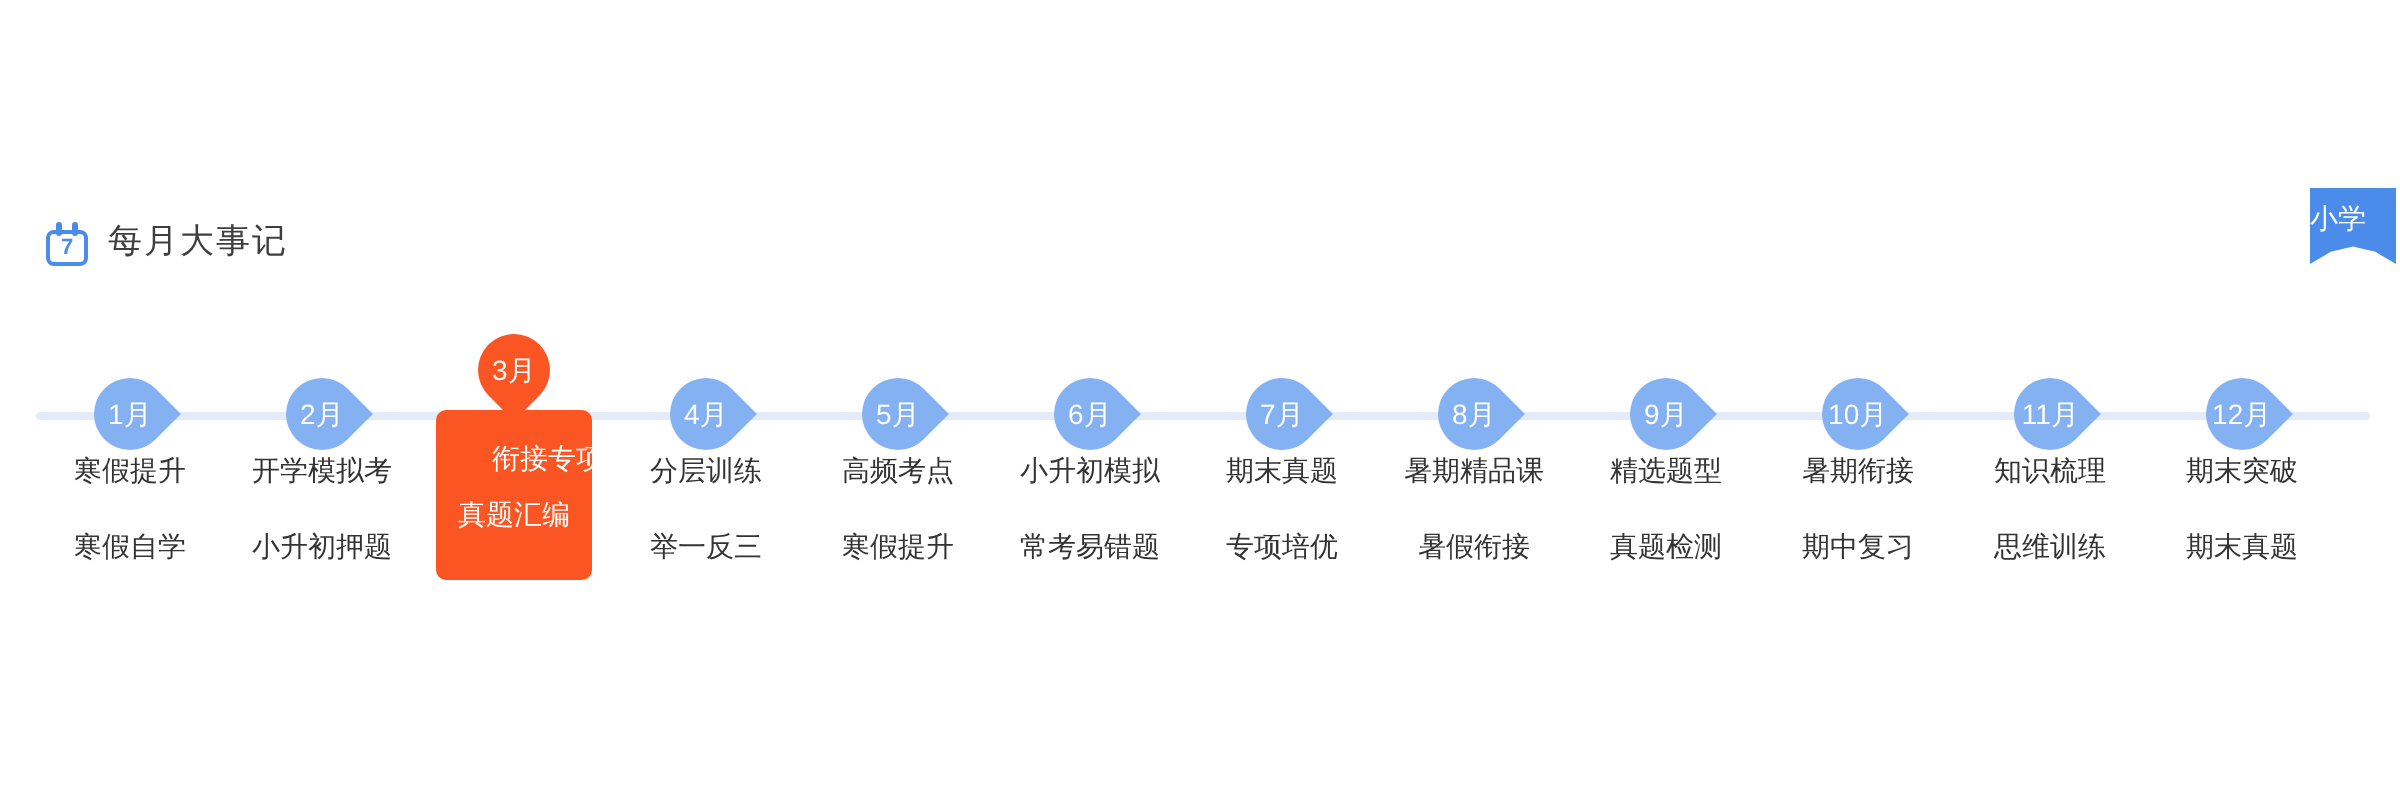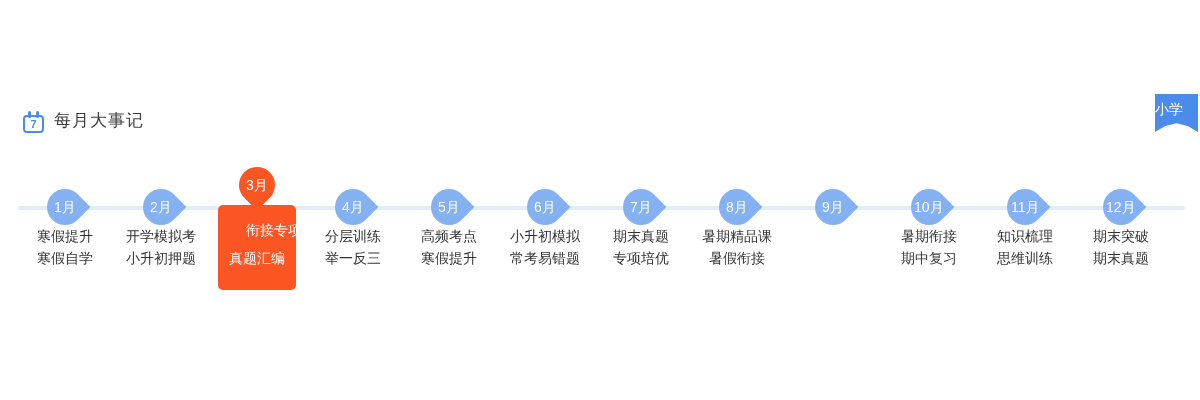--- a/index.html
+++ b/index.html
@@ -139,21 +139,21 @@
   .texts { position: relative; z-index: 1; }
   .line {
     margin: 0;
     font-size: 14px;
     line-height: 14px;
     color: var(--item-text);
     white-space: nowrap;
     font-family: Liberation Mono, monospace;
   }
   .line.l1 { margin-top: 5px; }
-  .line.l2 { margin-top: 8px; }
+  .line.l2 { margin-top: 24px; }
 
   
   .month-item.active .bubble {
     background: var(--active-orange);
     margin-top: 2px;
     border-radius: 50% 50% 0 50%;   
   }
   .month-item.active .texts {
     width: 78px;
     height: 85px;
@@ -261,20 +261,24 @@
     <div class="texts">
       <p class="line l1">暑期精品课</p>
       <p class="line l2">暑假衔接</p>
     </div>
   </div>
 
   <div class="month-item">
     <div class="bubble">
       <span class="bubble-label">9月</span>
     </div>
+    <div class="texts">
+      <p class="line l1">精选题型</p>
+      <p class="line l2">真题检测</p>
+    </div>
   </div>
 
   <div class="month-item">
     <div class="bubble">
       <span class="bubble-label">10月</span>
     </div>
     <div class="texts">
       <p class="line l1">暑期衔接</p>
       <p class="line l2">期中复习</p>
     </div>

